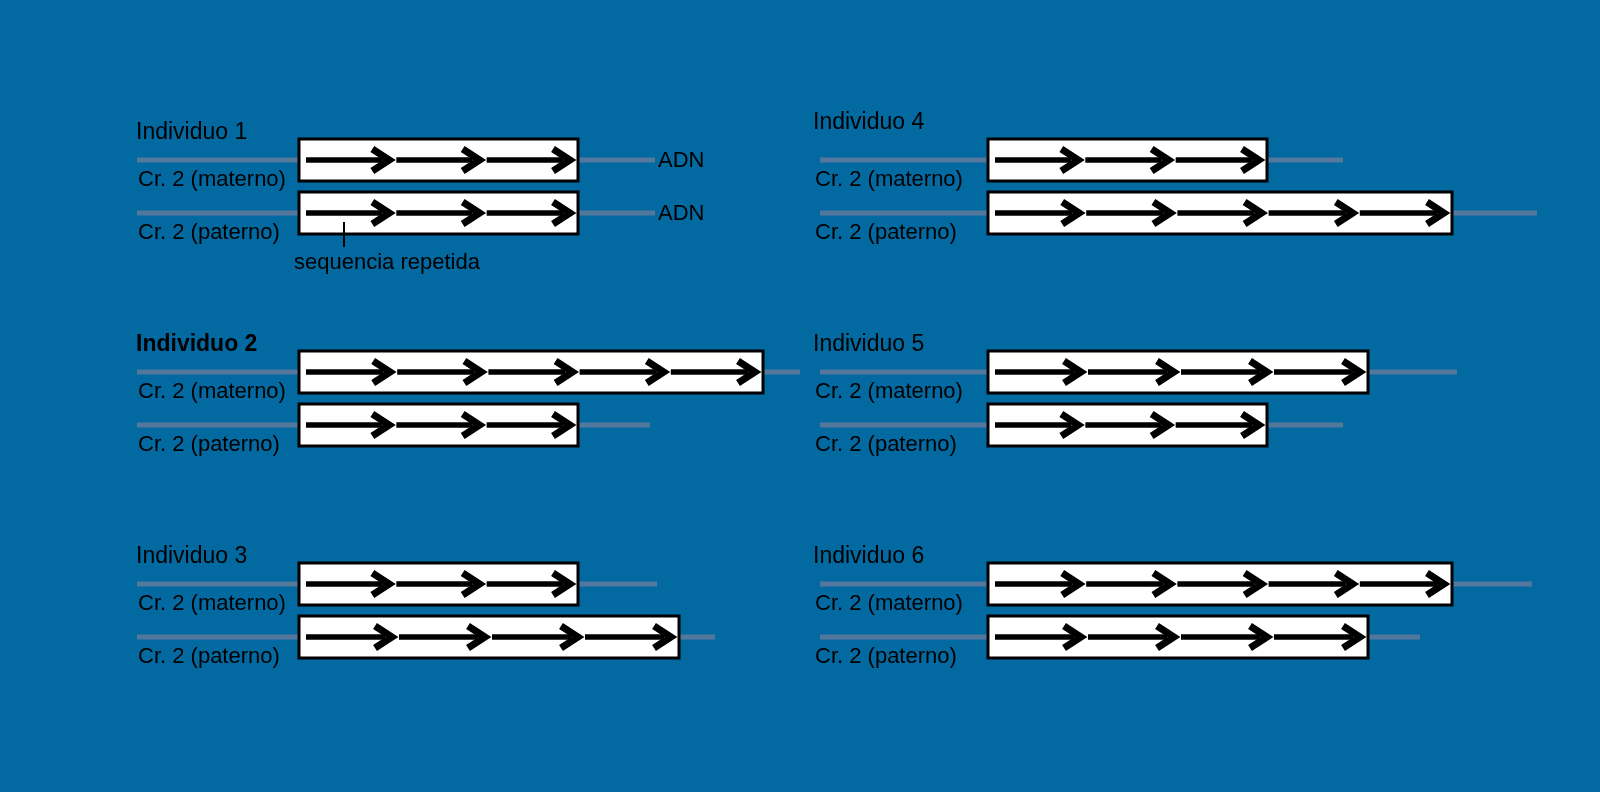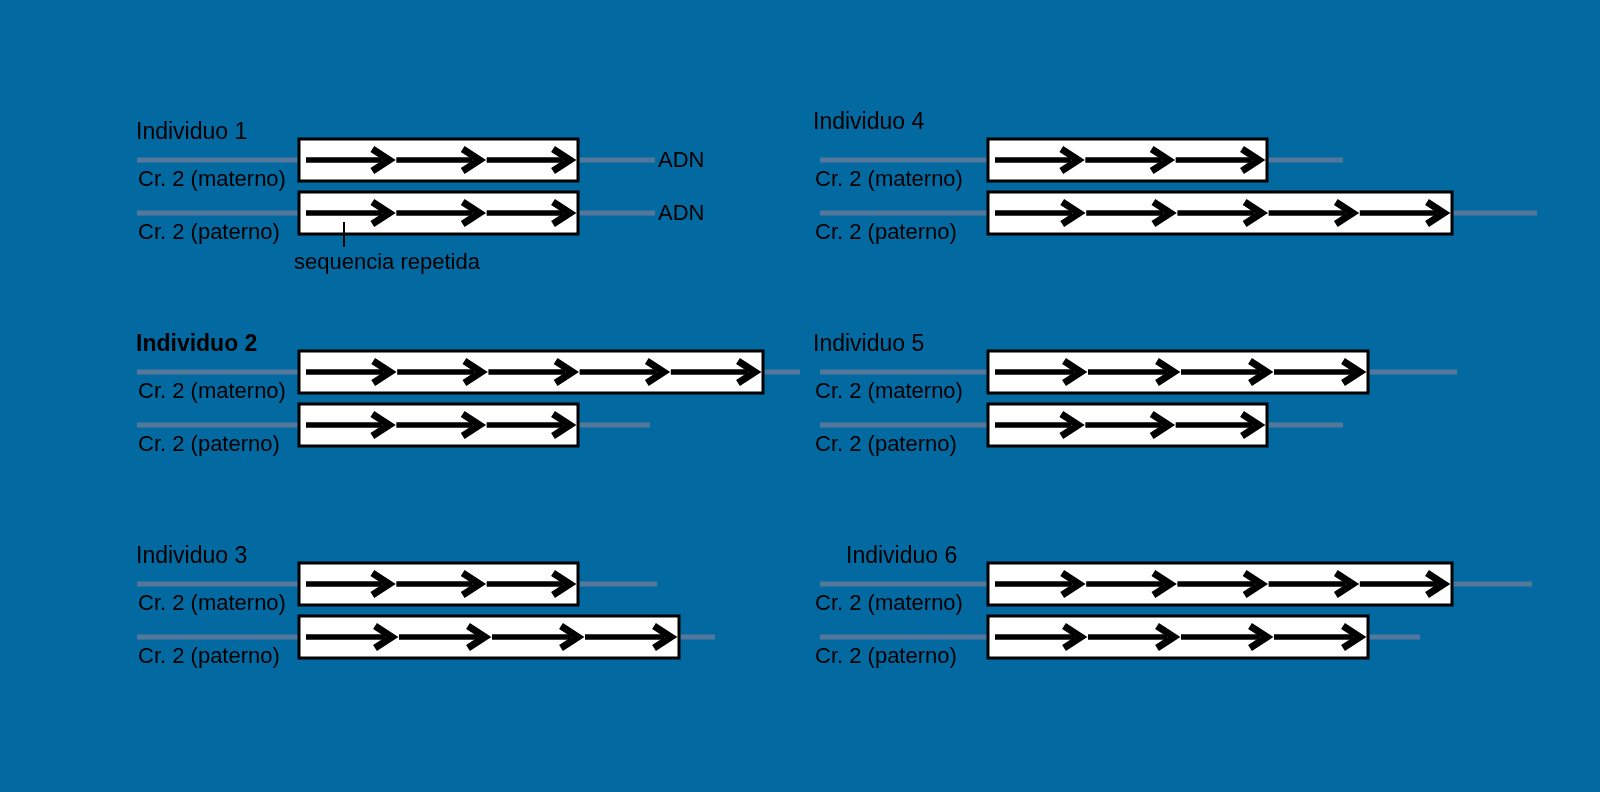--- a/index.html
+++ b/index.html
@@ -151,16 +151,16 @@
   <div class="lbl" style="left: 138px; top: 643px;">Cr. 2 (paterno)</div>
 
   <div class="lbl title" style="left: 813px; top: 108px;">Individuo 4</div>
   <div class="lbl" style="left: 815px; top: 166px;">Cr. 2 (materno)</div>
   <div class="lbl" style="left: 815px; top: 219px;">Cr. 2 (paterno)</div>
 
   <div class="lbl title" style="left: 813px; top: 330px;">Individuo 5</div>
   <div class="lbl" style="left: 815px; top: 378px;">Cr. 2 (materno)</div>
   <div class="lbl" style="left: 815px; top: 431px;">Cr. 2 (paterno)</div>
 
-  <div class="lbl title" style="left: 813px; top: 542px; margin-left: 33px;">Individuo 6</div>
+  <div class="lbl title" style="left: 813px; top: 542px;">Individuo 6</div>
   <div class="lbl" style="left: 815px; top: 590px;">Cr. 2 (materno)</div>
   <div class="lbl" style="left: 815px; top: 643px;">Cr. 2 (paterno)</div>
 </div>
 
 </body></html>

